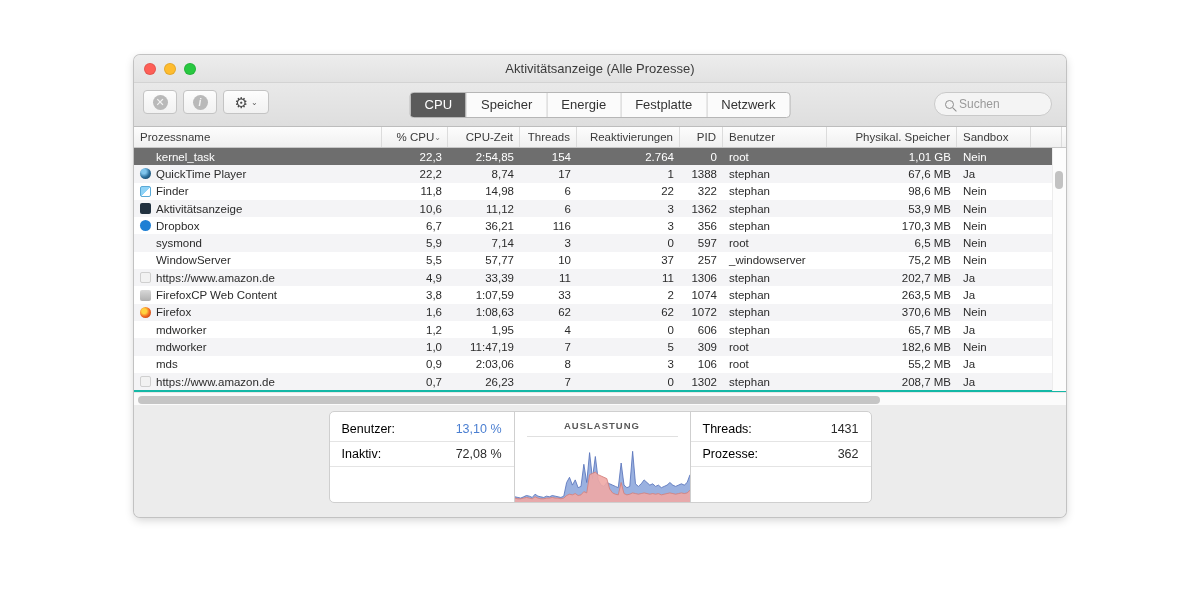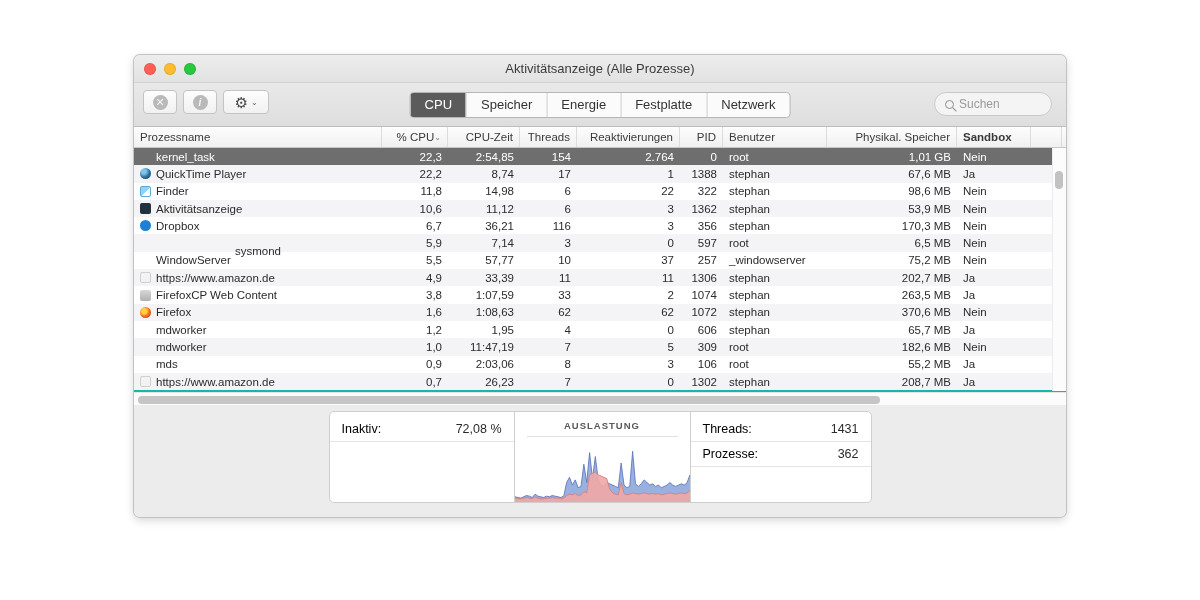--- a/index.html
+++ b/index.html
@@ -239,21 +239,21 @@
         </div>
         <div class="th num" style="width: 43px;">
           <span>PID</span>
         </div>
         <div class="th" style="width: 104px;">
           <span>Benutzer</span>
         </div>
         <div class="th num" style="width: 130px;">
           <span>Physikal. Speicher</span>
         </div>
-        <div class="th" style="width: 74px; font-weight: bold;">
+        <div class="th" style="width: 74px;">
           <span>Sandbox</span>
         </div>
         <div class="th" style="width: 31px;">
           <span></span>
         </div>
       </div>
     <div id="rows">
         <div class="row selected">
           <div class="cell name" style="width: 248px;">
             <span class="appicon blank"></span>
@@ -323,21 +323,21 @@
           <div class="cell num" style="width: 72px;">36,21</div>
           <div class="cell num" style="width: 57px;">116</div>
           <div class="cell num" style="width: 103px;">3</div>
           <div class="cell num" style="width: 43px;">356</div>
           <div class="cell" style="width: 104px;">stephan</div>
           <div class="cell num" style="width: 130px;">170,3 MB</div>
           <div class="cell" style="width: 74px;">Nein</div>
           <div class="cell" style="width: 31px;"></div>
         </div>
         <div class="row even">
-          <div class="cell name" style="width: 248px; flex-direction: column;">
+          <div class="cell name" style="width: 248px;">
             <span class="appicon blank"></span>
             <span>sysmond</span>
           </div>
           <div class="cell num" style="width: 66px;">5,9</div>
           <div class="cell num" style="width: 72px;">7,14</div>
           <div class="cell num" style="width: 57px;">3</div>
           <div class="cell num" style="width: 103px;">0</div>
           <div class="cell num" style="width: 43px;">597</div>
           <div class="cell" style="width: 104px;">root</div>
           <div class="cell num" style="width: 130px;">6,5 MB</div>
@@ -470,20 +470,24 @@
     </div>
     <div id="hscroll-track">
       <div id="hscroll-thumb"></div>
     </div>
   </div>
 
   <div id="footer">
     <div id="stats">
 
       <div id="cpu-legend">
+        <div class="legend-row">
+          <span>Benutzer:</span>
+          <span class="lv user">13,10 %</span>
+        </div>
         <div class="legend-row">
           <span>Inaktiv:</span>
           <span class="lv idle">72,08 %</span>
         </div>
       </div>
 
       <div id="graph-box">
         <div id="graph-title">AUSLASTUNG</div>
         <div id="graph-rule"></div>
         <svg id="graph-svg" viewBox="0 0 177 56" preserveAspectRatio="none">

